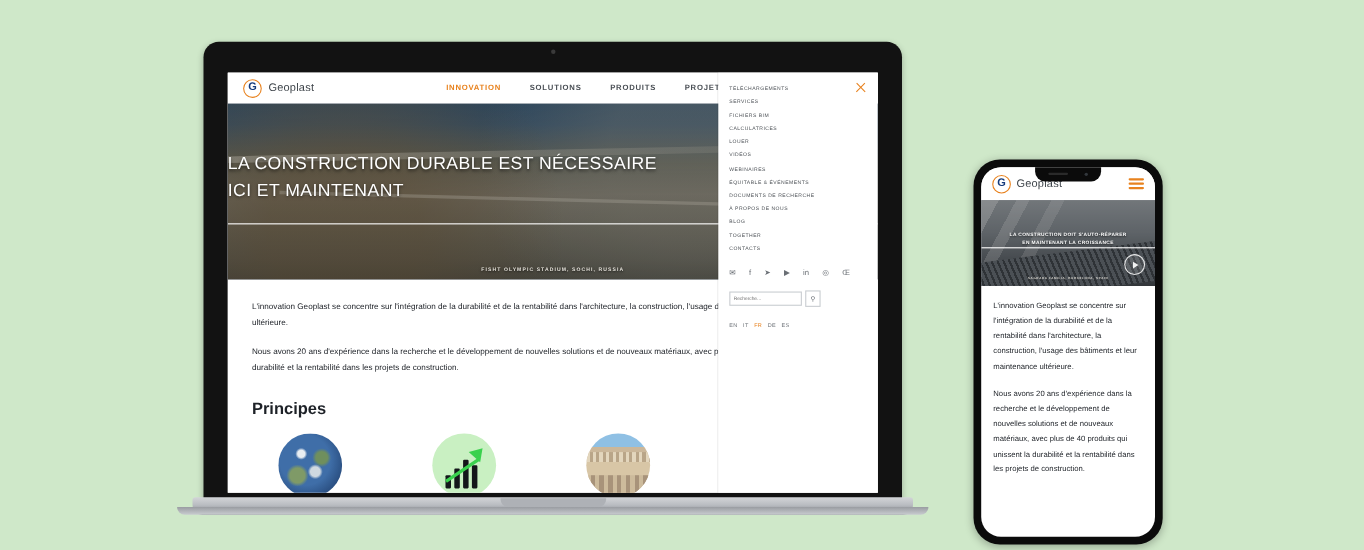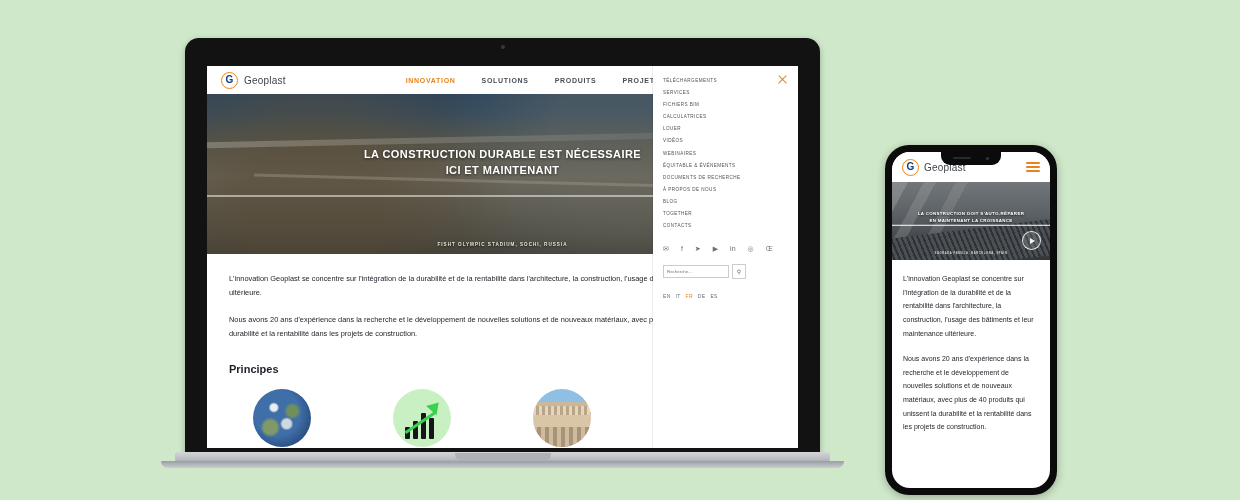--- a/index.html
+++ b/index.html
@@ -45,29 +45,29 @@
       radial-gradient(circle at 18% 72%, rgba(120,100,70,.55) 0 14%, transparent 40%),
       radial-gradient(circle at 72% 30%, rgba(150,150,140,.35) 0 18%, transparent 45%),
       linear-gradient(180deg,#33536f 0%,#3d5a73 12%,#6d6f63 34%,#8a8476 52%,#7d7a6c 70%,#6e6c60 88%,#5d5c52 100%);
   }
   .hero-img:before{content:"";position:absolute;left:0;top:26%;width:100%;height:6px;
     background:linear-gradient(90deg,rgba(210,205,190,.5),rgba(180,175,160,.15));transform:rotate(-1.2deg);}
   .hero-img:after{content:"";position:absolute;left:8%;top:54%;width:84%;height:3px;
     background:rgba(225,220,205,.35);transform:rotate(1.5deg);}
   .hero-shade{position:absolute;inset:0;background:linear-gradient(180deg,rgba(0,0,0,.18),rgba(0,0,0,.30));}
   .hero-txt{position:absolute;left:0;right:0;top:48%;transform:translateY(-50%);
-    text-align:center;color:#fff;font-weight:bold;font-size:11px;letter-spacing:.4px;line-height:1.5;
+    color:#fff;font-weight:normal;font-size:16px;letter-spacing:.4px;line-height:1.5;
     text-shadow:0 1px 3px rgba(0,0,0,.6);}
   .hero-txt .l2{border-bottom:1.5px solid #fff;padding-bottom:17px;}
   .hero-cap{position:absolute;left:0;right:0;bottom:7px;text-align:center;color:#e7e4dc;
     font-size:4.6px;letter-spacing:1px;font-weight:bold;text-shadow:0 1px 2px rgba(0,0,0,.7);}
 
   .body-copy{padding:18px 22px 0 22px;}
   .body-copy p{margin:0 0 14px 0;font-size:7.4px;line-height:1.85;color:#20242a;}
-  .principes{margin:22px 0 0 22px;font-size:11px;font-weight:bold;color:#1d2127;}
+  .principes{margin:22px 0 0 22px;font-size:15px;font-weight:bold;color:#1d2127;}
   .circles{display:flex;gap:82px;padding:14px 0 0 46px;}
   .circ{width:58px;height:58px;border-radius:50%;overflow:hidden;position:relative;}
   .c-earth{background:
       radial-gradient(circle at 36% 32%, #e9eef2 0 6%, transparent 10%),
       radial-gradient(circle at 58% 60%, #cfd9e0 0 9%, transparent 14%),
       radial-gradient(circle at 30% 66%, #7f9a67 0 12%, transparent 18%),
       radial-gradient(circle at 68% 38%, #6f8f5d 0 10%, transparent 16%),
       radial-gradient(circle at 42% 42%, #3f6ea8 0 48%, #16315c 100%);}
   .c-chart{background:#c9f0c2;}
   .c-chart .bars{position:absolute;left:12px;bottom:8px;display:flex;align-items:flex-end;gap:3px;}

